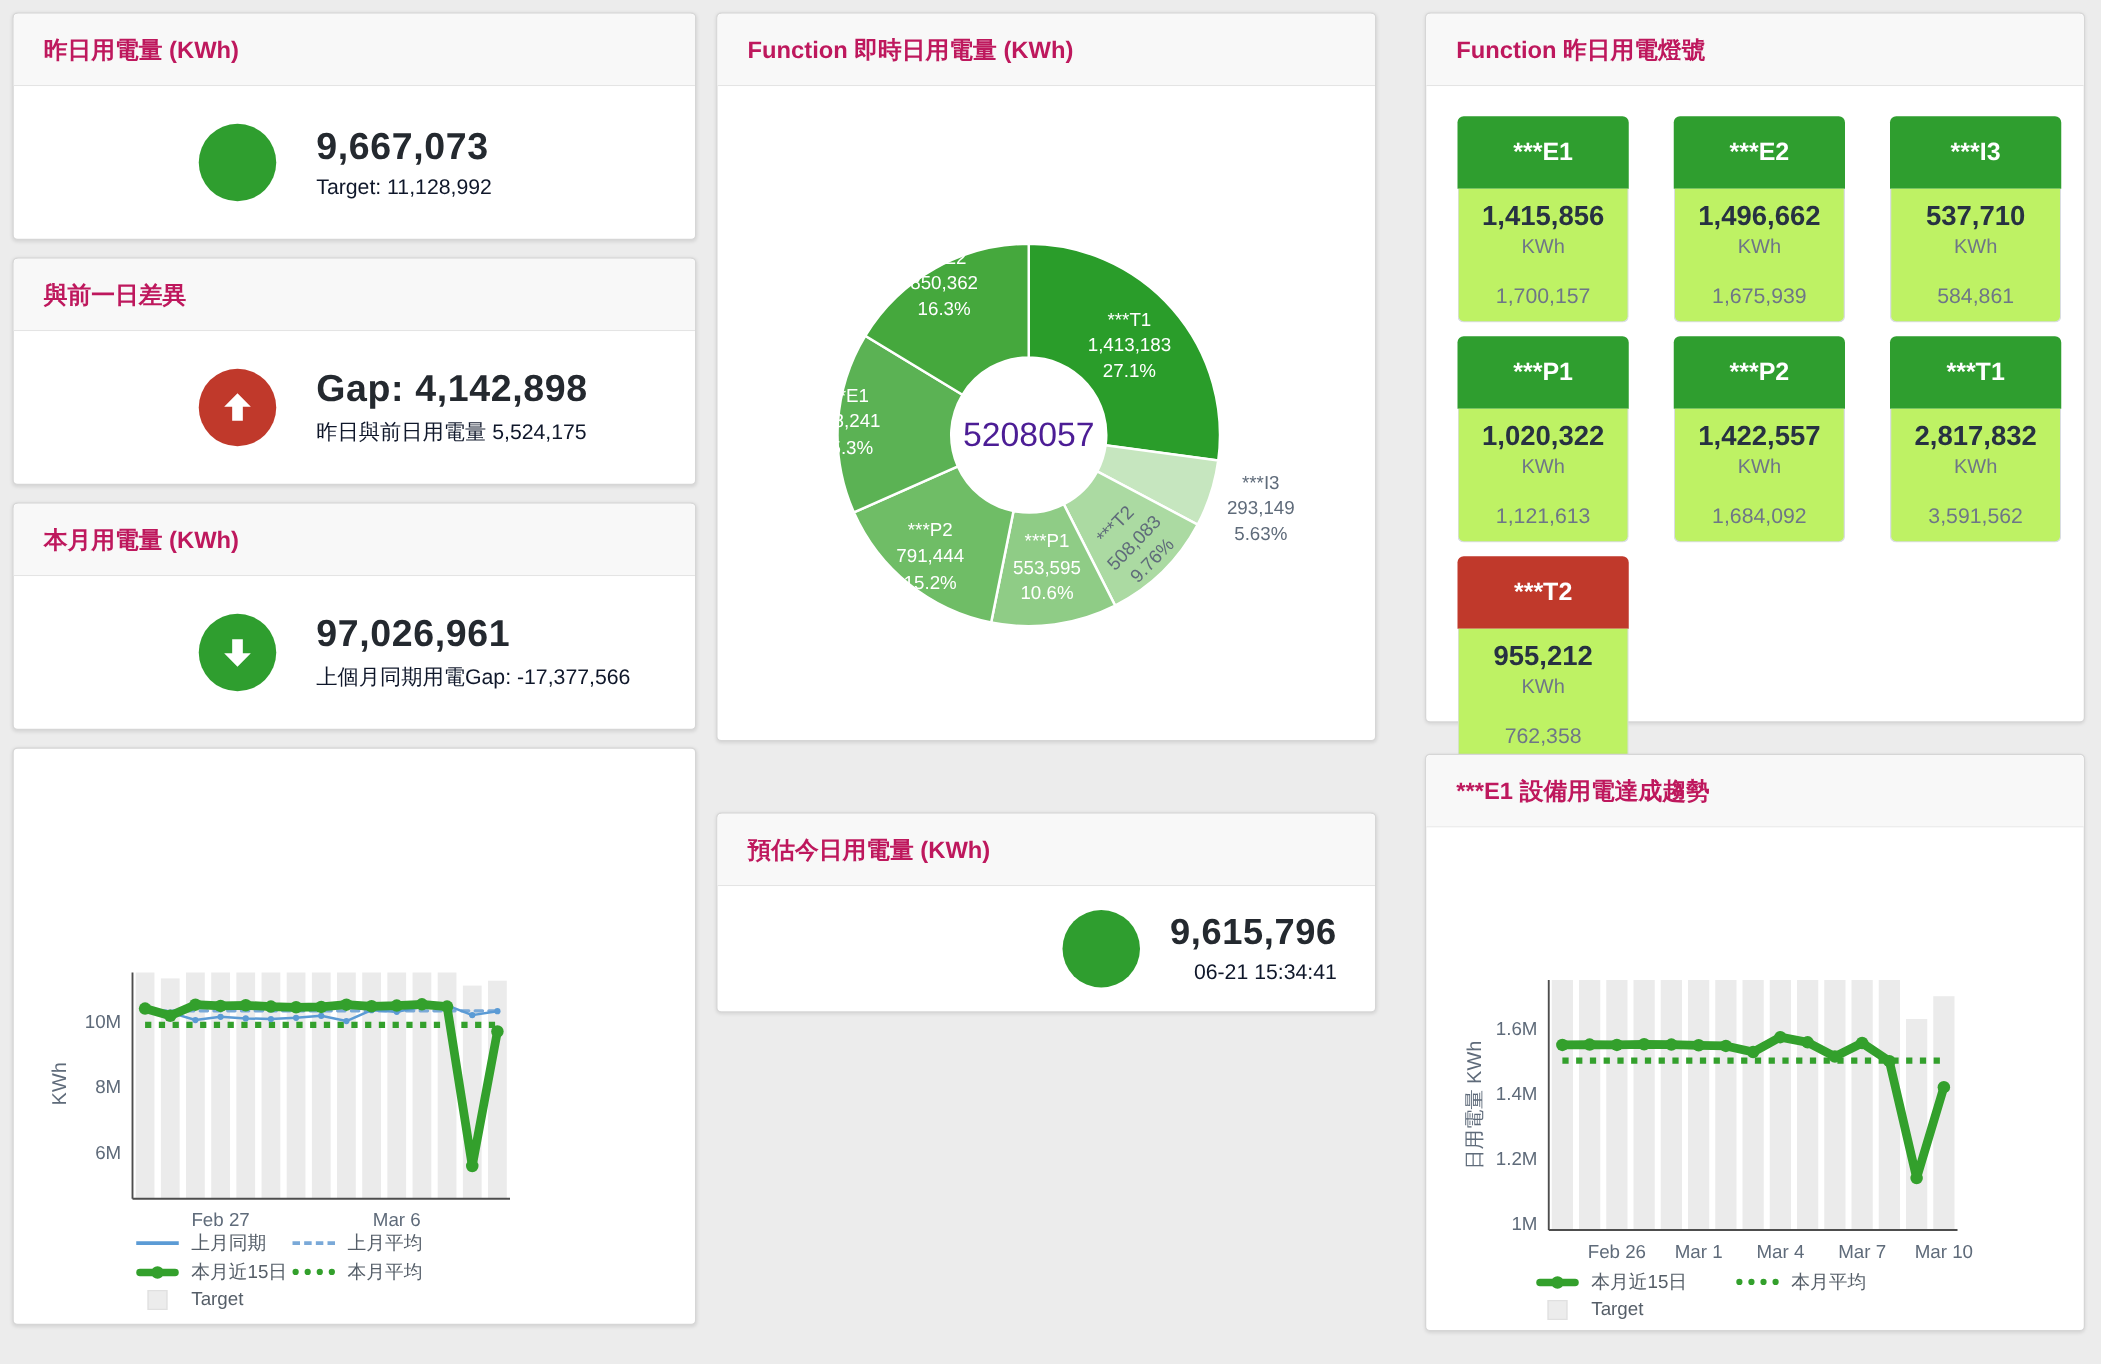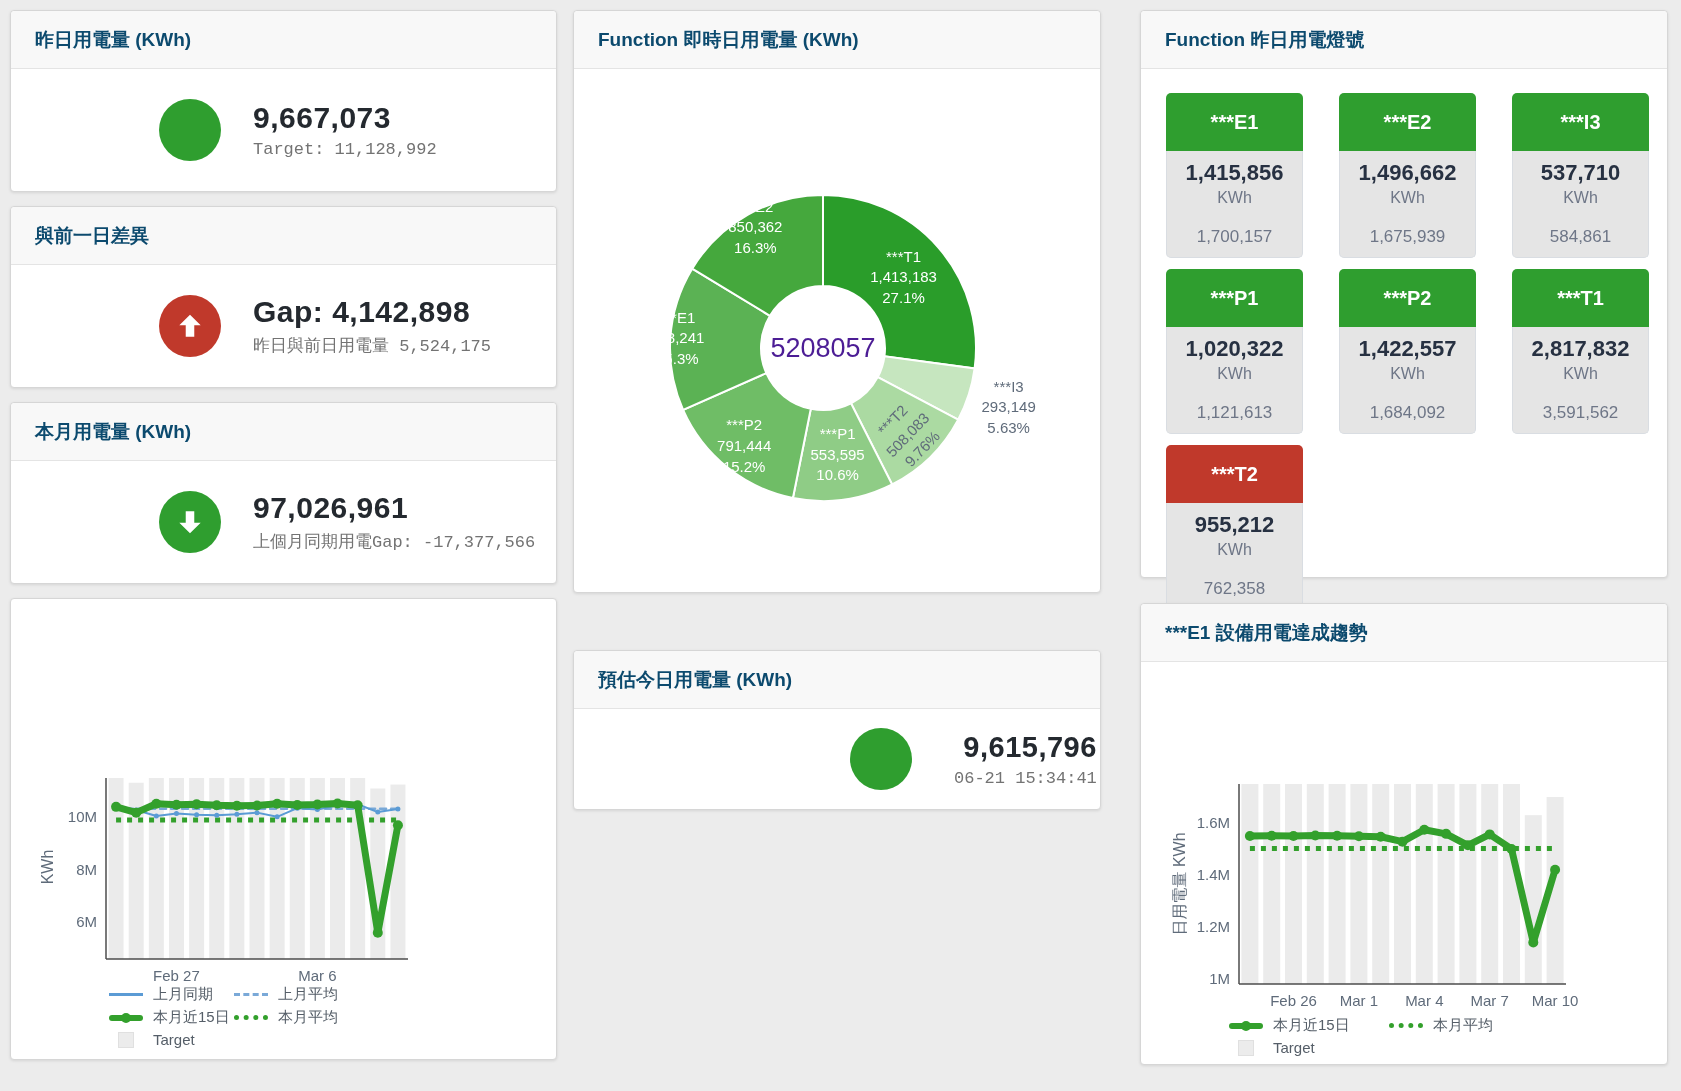--- a/index.html
+++ b/index.html
@@ -3,41 +3,41 @@
 <meta charset="utf-8">
 <style>
   * { margin:0; padding:0; box-sizing:border-box; }
   html,body { width:1681px; height:1091px; background:#ececec; overflow:hidden;
     font-family:"Liberation Sans","DejaVu Sans",sans-serif; }
   .dashboard { position:relative; width:1681px; height:1091px; }
 
   .card { position:absolute; background:#fff; border:1px solid #d6d6d6; border-radius:4px;
     box-shadow:0 1px 3px rgba(0,0,0,.10); }
   .card-h { height:58px; display:flex; align-items:center; padding:0 24px; background:#f8f8f8;
-    border-bottom:1px solid #e4e4e4; border-radius:4px 4px 0 0; color:#0c4a6e;
+    border-bottom:1px solid #e4e4e4; border-radius:4px 4px 0 0; color:#be185d;
     font-size:19px; font-weight:bold; }
   .card-b { position:relative; }
 
   
   .stat { display:flex; align-items:center; padding-left:148px; gap:32px; height:122px; }
   .circle { width:62px; height:62px; border-radius:50%; flex:0 0 62px;
     display:flex; align-items:center; justify-content:center; }
   .green-bg { background:#2f9e2f; }
   .red-bg { background:#c0392b; }
   .stat-val { font-size:30px; font-weight:bold; color:#24292f; letter-spacing:.5px; }
-  .stat-sub { font-size:17px; color:#737373; margin-top:5px;font-family:Liberation Mono, monospace; }
+  .stat-sub { font-size:17px; color:#0f172a; margin-top:5px; }
   .stat-txt.right { text-align:right; }
 
   
   .tiles { padding:24px 25px; display:grid; grid-template-columns:repeat(3,137px);
     column-gap:36px; row-gap:11px; }
   .tile-h { height:58px; border-radius:5px 5px 0 0; display:flex; align-items:center;
     justify-content:center; color:#fff; font-weight:bold; font-size:20px; }
   .tile-b { border:1px solid #d9dde2; border-top:none; border-radius:0 0 5px 5px;
-    text-align:center; padding:9px 2px 10px; background:#e5e5e5; }
+    text-align:center; padding:9px 2px 10px; background:#bef264; }
   .tile-val { font-size:22px; font-weight:bold; color:#273142; }
   .tile-unit { font-size:16px; color:#6e7687; margin-top:3px; }
   .tile-target { font-size:17px; color:#6e7687; margin-top:20px; }
 
   
   .donut-wrap { position:relative; width:528px; height:525px; }
   .donut-center { position:absolute; left:249px; top:279px; transform:translate(-50%,-50%);
     font-size:27px; color:#4c1d95; }
   .donut-label { position:absolute; text-align:center; font-size:15px; line-height:1.38;
     color:#fff; transform:translate(-50%,-50%); white-space:nowrap; }
@@ -258,21 +258,21 @@
           </div>
         </div>
       <div class="donut-center">5208057</div>
     </div>
   </section>
 
   <section class="card" style="left:573px;top:650px;width:528px;height:160px">
     <header class="card-h">
       <span>預估今日用電量 (KWh)</span>
     </header>
-    <div class="card-b stat" style="padding-left:276px;gap:42px;height:100px">
+    <div class="card-b stat" style="padding-left:276px;gap:24px;height:100px">
       <span class="circle green-bg"></span>
       <div class="stat-txt right">
         <div class="stat-val" style="font-size:29px">9,615,796</div>
         <div class="stat-sub">06-21 15:34:41</div>
       </div>
     </div>
   </section>
 
   <section class="card" style="left:1140px;top:10px;width:528px;height:568px">
     <header class="card-h">

